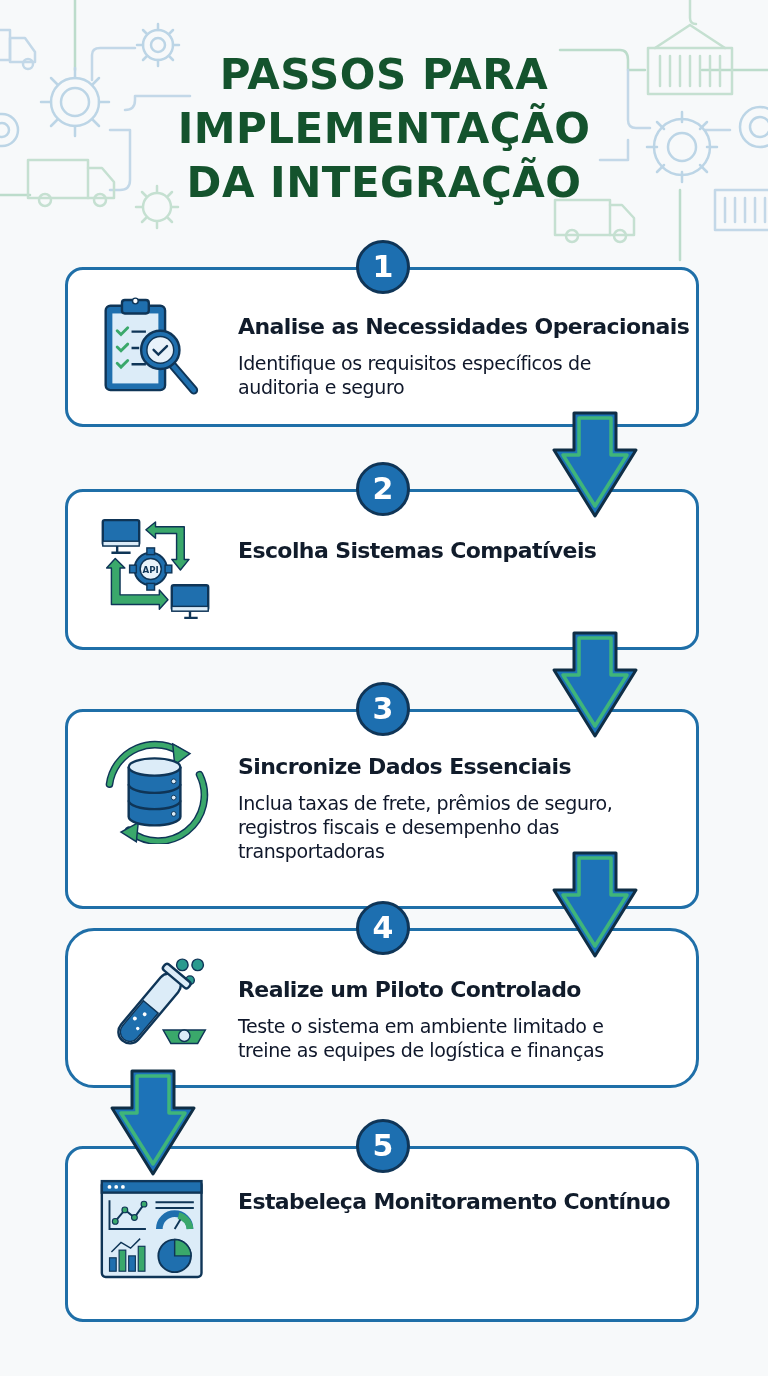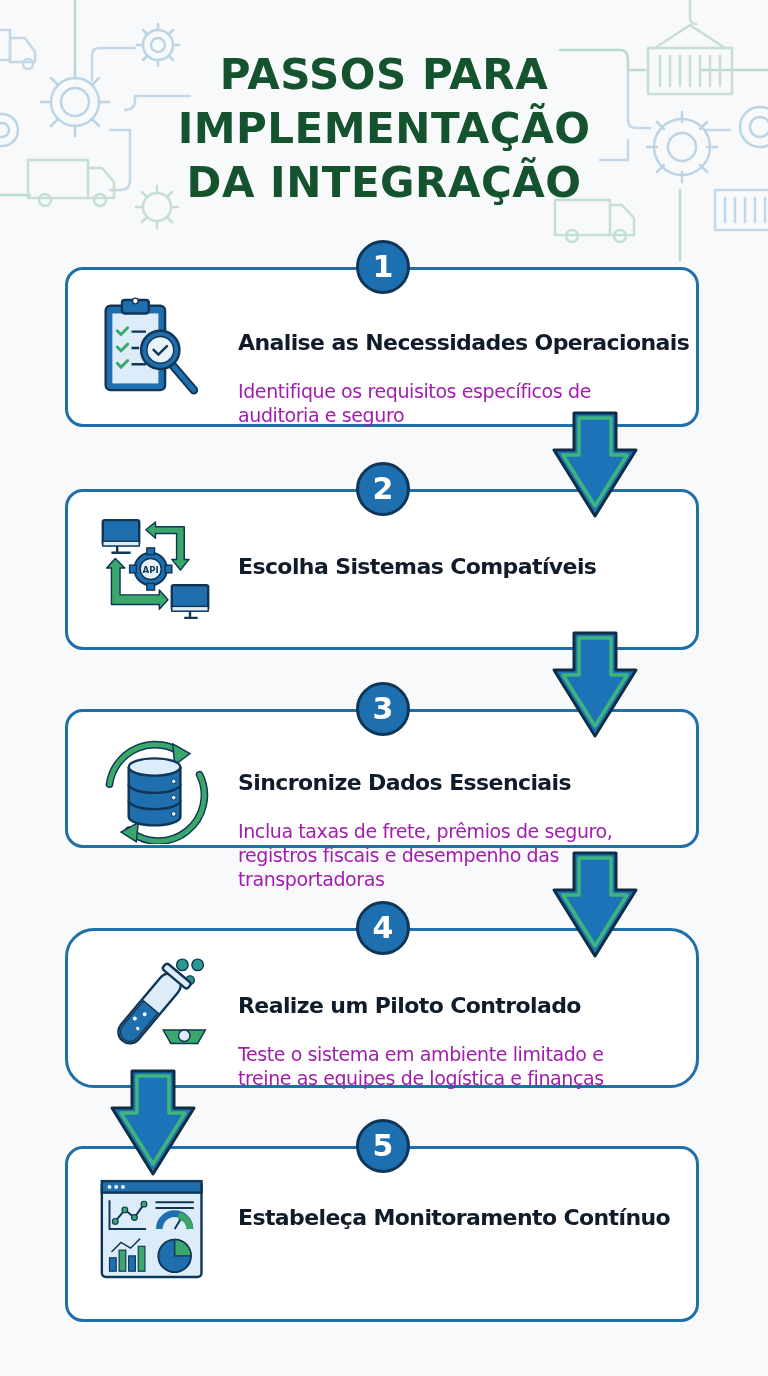--- a/index.html
+++ b/index.html
@@ -25,24 +25,24 @@
     position:absolute; left:356px; width:54px; height:54px; border-radius:50%;
     background:#1d6fb0; border:3px solid #0f3557; box-sizing:border-box;
     color:#fff; font-family:"DejaVu Sans", sans-serif; font-weight:bold;
     font-size:30px; line-height:48px; text-align:center; z-index:3;
   }
   .icon { position:absolute; left:30px; width:115px; height:110px; }
   .icon svg { width:100%; height:100%; }
   .ctext { position:absolute; left:170px; right:8px; }
   .ctitle {
     font-family:"DejaVu Sans", sans-serif; font-weight:bold;
-    font-size:22px; color:#111c2b; letter-spacing:-0.6px; white-space:nowrap;margin-top:16px;
+    font-size:22px; color:#111c2b; letter-spacing:-0.6px; white-space:nowrap;
   }
   .cdesc {
-    margin-top:24px; font-size:19px; color:#a21caf; line-height:24px;
+    margin-top:12px; font-size:19px; color:#0f172a; line-height:24px;
     font-family:"DejaVu Sans", sans-serif; letter-spacing:-0.4px;
   }
   .arrow { position:absolute; width:90px; height:110px; z-index:4; }
   .arrow svg { width:100%; height:100%; }
 </style>
 </head>
 <body>
 
 <svg class="bg" viewBox="0 0 768 1376" xmlns="http://www.w3.org/2000/svg">
   <g fill="none" stroke-width="2.5" stroke-linecap="round" stroke-linejoin="round">
@@ -201,21 +201,21 @@
 </div>
 
 <div class="arrow" style="left:550px;top:630px;">
   <svg viewBox="0 0 90 110">
       <path d="M24 3 H66 V40 H86 L45 106 L4 40 H24 Z" fill="#1d73b8" stroke="#0f2e45" stroke-width="3" stroke-linejoin="round"></path>
       <path d="M29 8 H61 V45 H77 L45 96 L13 45 H29 Z" fill="none" stroke="#3fb57a" stroke-width="3.5" stroke-linejoin="round"></path>
     </svg>
 </div>
 
 <div class="badge" style="top:682px;">3</div>
-<div class="card" style="top:709px;height:139px;">
+<div class="card" style="top:709px;height:200px;">
   <div class="icon" style="top:22px;">
     <svg viewBox="0 0 120 110">
       <g fill="none" stroke="#0f3557" stroke-width="8" stroke-linecap="round">
         <path d="M88 18 A48 48 0 0 0 12 50"></path>
           <path d="M32 98 A48 48 0 0 0 106 40"></path>
       </g>
       <g fill="none" stroke="#3aa86b" stroke-width="5" stroke-linecap="round">
         <path d="M88 18 A48 48 0 0 0 12 50"></path>
           <path d="M32 98 A48 48 0 0 0 106 40"></path>
       </g>

